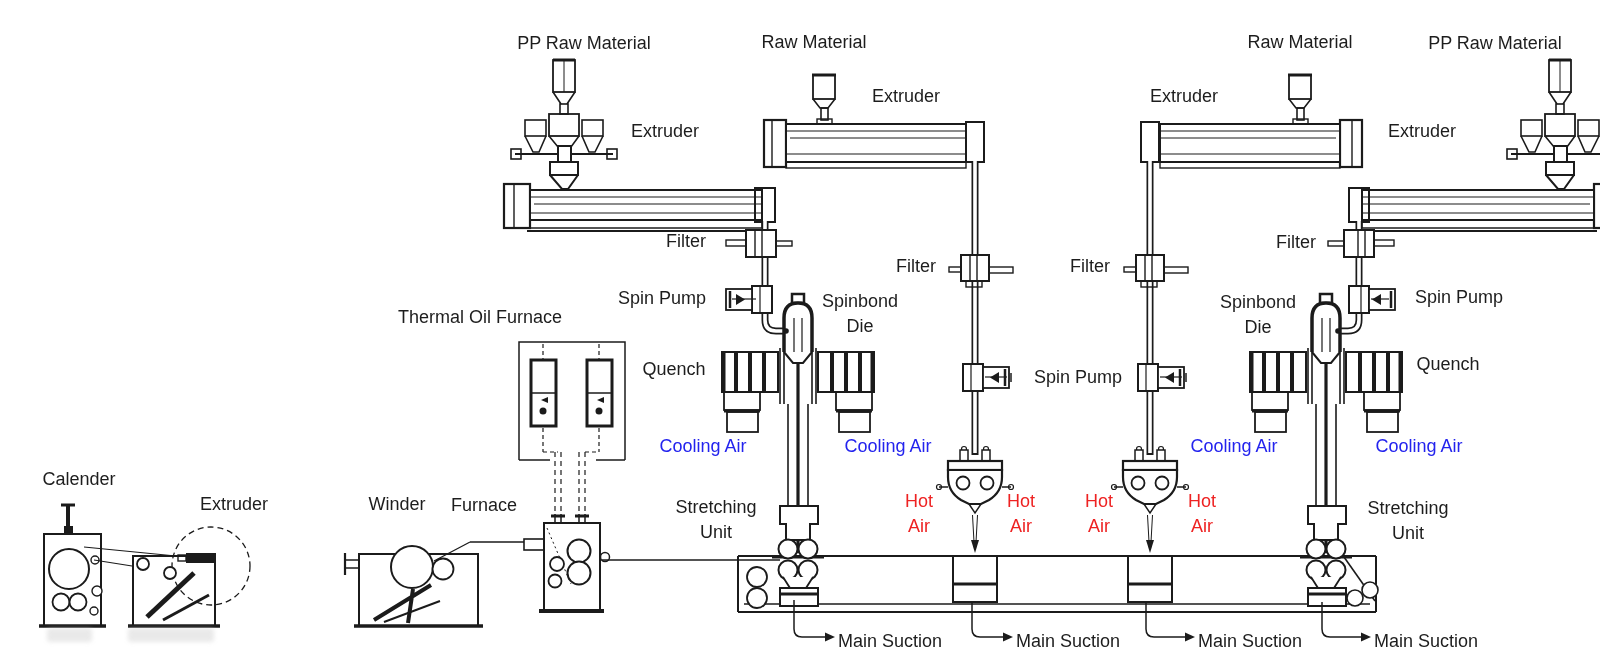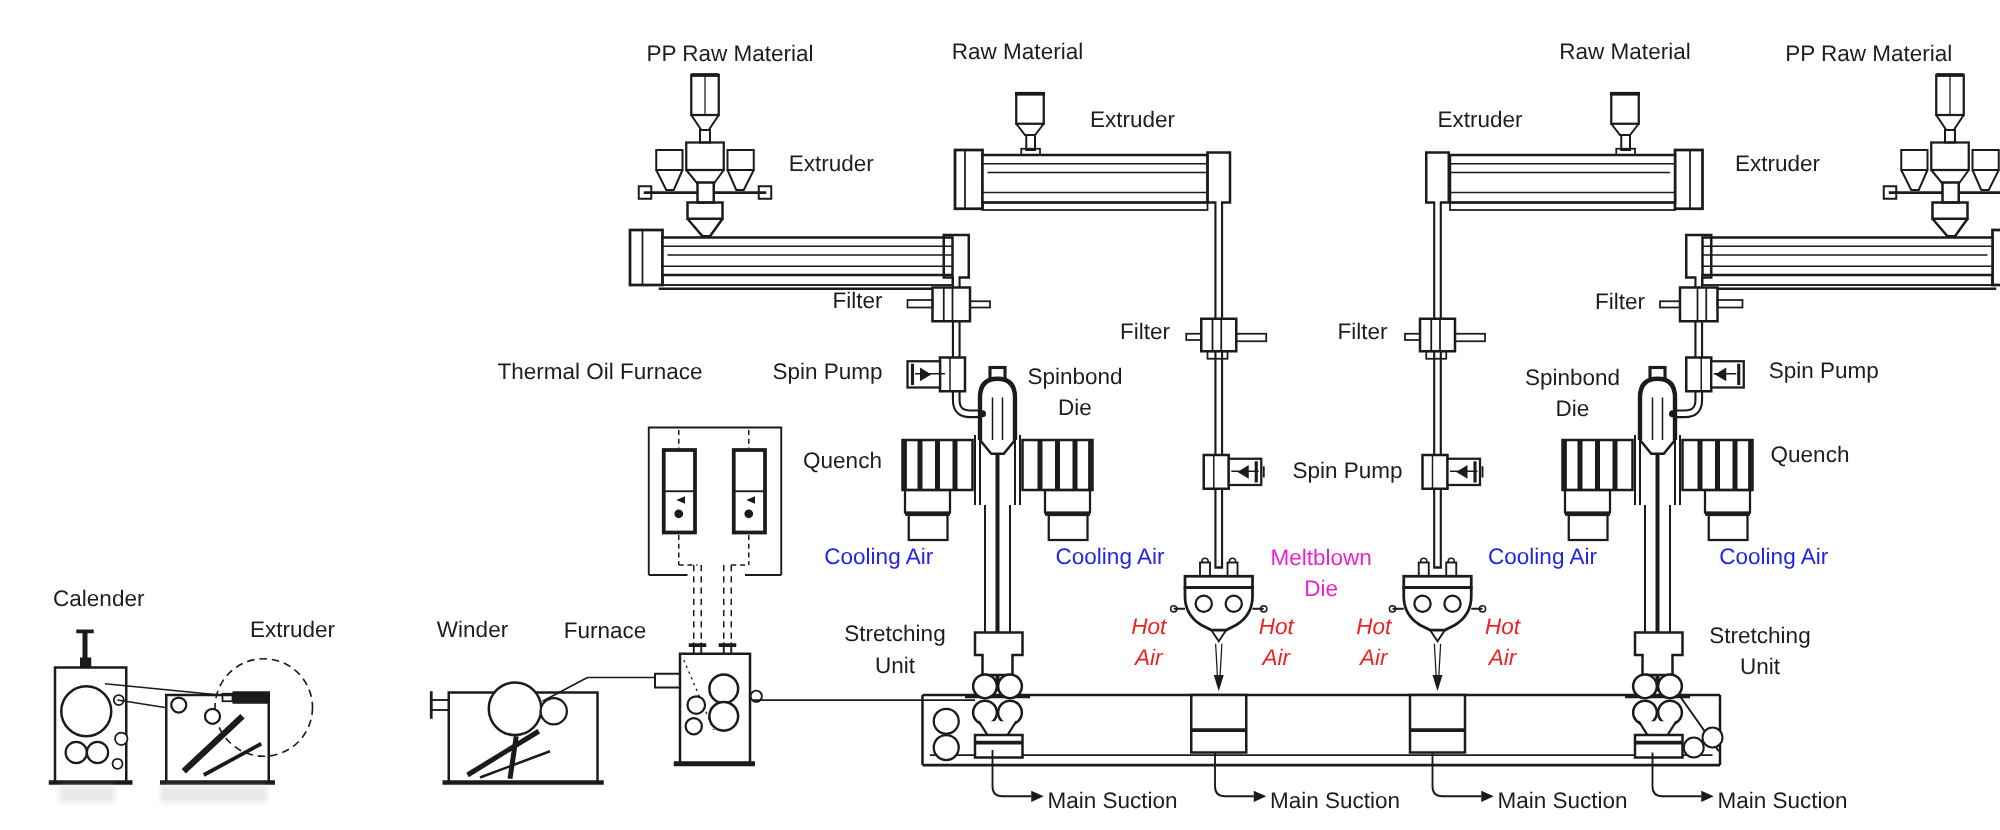--- a/index.html
+++ b/index.html
@@ -7,21 +7,21 @@
          font-family:"Liberation Sans",sans-serif;margin-left:22px;}
   svg.diagram{position:absolute;left:0;top:0;color:var(--line,#1b1b1b);}
   svg.diagram .s{stroke:currentColor;fill:none;}
   svg.diagram .sw{stroke:currentColor;fill:#fff;}
   svg.diagram .f{fill:currentColor;stroke:none;}
   svg.diagram .pw{stroke:#fff;fill:none;}
   .lbl{position:absolute;transform:translate(-50%,-50%);text-align:center;
        font-size:18px;line-height:25px;color:var(--label,#1d1d1d);white-space:nowrap;}
   .wrap{white-space:normal;}
   .blue{color:var(--cooling-air-blue,#2222ee);}
-  .red{color:var(--hot-air-red,#ee2222);font-style:italic;}
+  .red{color:var(--hot-air-red,#ee2222);}
   .magenta{color:var(--meltblown-magenta,#ee22cc);}
   .ghost{position:absolute;background:#c9c9c9;opacity:.4;filter:blur(2px);border-radius:3px;}
 </style>
 </head>
 <body>
 
 <div id="stage">
 
 <svg class="diagram" width="1600" height="664" viewBox="0 0 1600 664">
 
@@ -422,34 +422,33 @@
 <div class="lbl wrap" style="left:1236px;top:315px;width:94px">Spinbond Die</div>
 
 <div class="lbl" style="left:652px;top:369px">Quench</div>
 <div class="lbl" style="left:1426px;top:364px">Quench</div>
 
 <div class="lbl blue" style="left:681px;top:446px">Cooling Air</div>
 <div class="lbl blue" style="left:866px;top:446px">Cooling Air</div>
 <div class="lbl blue" style="left:1212px;top:446px">Cooling Air</div>
 <div class="lbl blue" style="left:1397px;top:446px">Cooling Air</div>
 
-<div class="lbl magenta wrap" style="left:1035px;top:459px;width:106px">Meltblown Die</div>
 
 <div class="lbl red wrap" style="left:897px;top:514px;width:42px">Hot Air</div>
 <div class="lbl red wrap" style="left:999px;top:514px;width:42px">Hot Air</div>
 <div class="lbl red wrap" style="left:1077px;top:514px;width:42px">Hot Air</div>
 <div class="lbl red wrap" style="left:1180px;top:514px;width:42px">Hot Air</div>
 
 <div class="lbl wrap" style="left:694px;top:520px;width:108px">Stretching Unit</div>
 <div class="lbl wrap" style="left:1386px;top:521px;width:108px">Stretching Unit</div>
 
 <div class="lbl" style="left:868px;top:641px">Main Suction</div>
 <div class="lbl" style="left:1046px;top:641px">Main Suction</div>
 <div class="lbl" style="left:1228px;top:641px">Main Suction</div>
 <div class="lbl" style="left:1404px;top:641px">Main Suction</div>
 
-<div class="lbl" style="left:458px;top:298px">Thermal Oil Furnace</div>
+<div class="lbl" style="left:458px;top:317px">Thermal Oil Furnace</div>
 <div class="lbl" style="left:57px;top:479px">Calender</div>
 <div class="lbl" style="left:212px;top:504px">Extruder</div>
-<div class="lbl" style="left:356px;top:504px">Winder</div>
+<div class="lbl" style="left:375px;top:504px">Winder</div>
 <div class="lbl" style="left:462px;top:505px">Furnace</div>
 
 </div>
 
 </body></html>

